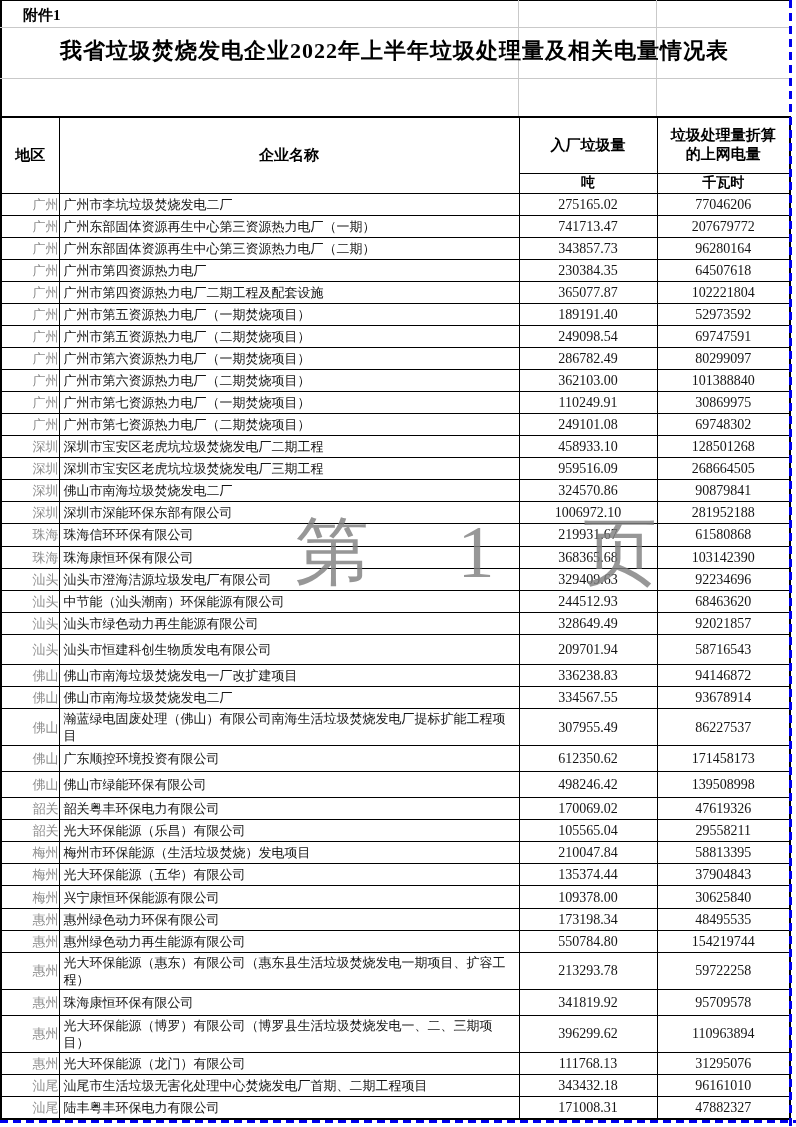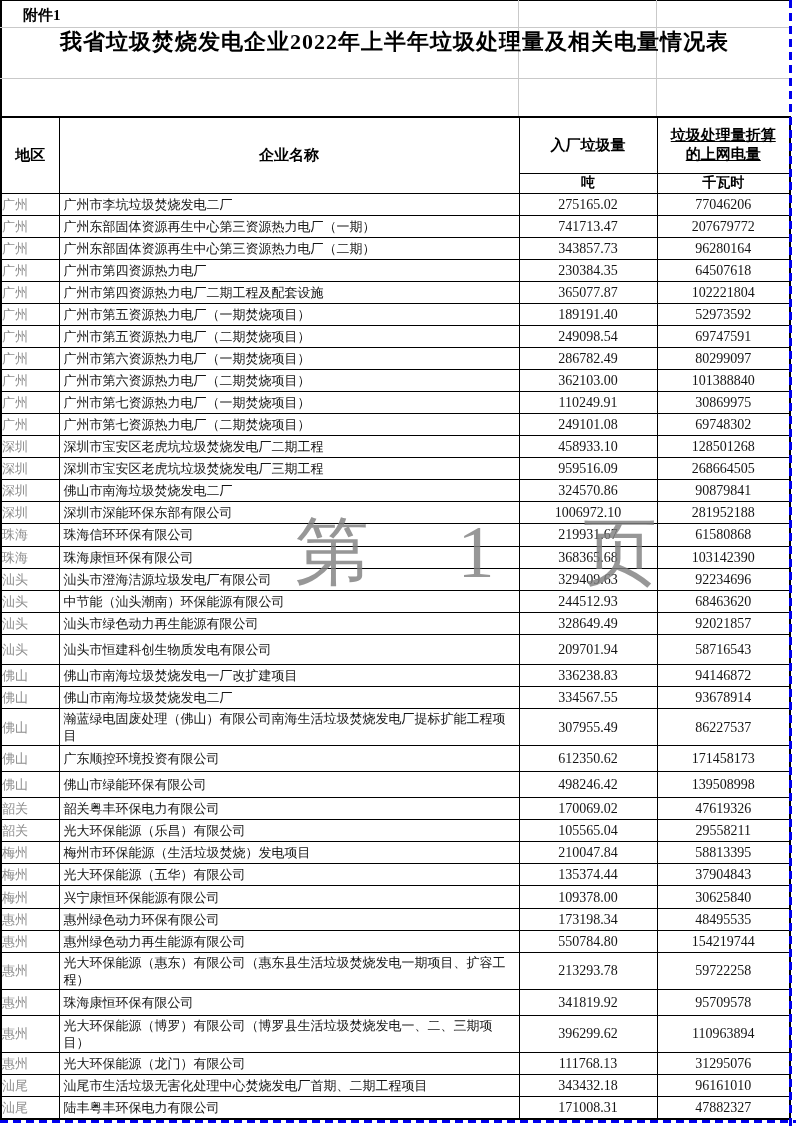--- a/index.html
+++ b/index.html
@@ -10,34 +10,34 @@
   
   .gl { position: absolute; background: #c9c9c9; }
   .gl-v1 { left: 518px; top: 0; width: 1px; height: 116px; }
   .gl-v2 { left: 656px; top: 0; width: 1px; height: 116px; }
   .gl-h1 { left: 0; top: 27px; width: 789px; height: 1px; }
   .gl-h2 { left: 0; top: 78px; width: 789px; height: 1px; }
   .edge-left { position: absolute; left: 0; top: 0; width: 2px; height: 1120px; background: #000; }
   .edge-top  { position: absolute; left: 0; top: 0; width: 789px; height: 1px; background: #000; }
 
   .attachment { position: absolute; left: 3px; top: 6px; font-size: 15px; font-weight: bold; color: #000; margin-left: 20px; }
-  .title { position: absolute; left: 0; top: 27px; width: 789px; text-align: center;
+  .title { position: absolute; left: 0; top: 36px; width: 789px; text-align: center;
            font-size: 22px; font-weight: bold; color: #000; letter-spacing: 1px; }
   .period { position: absolute; left: 3px; top: 88px; font-size: 15px; font-weight: bold; color: #000; }
 
   table.main { position: absolute; left: 0; top: 116px; width: 789px; height: 1004px;
                border-collapse: collapse; table-layout: fixed;
                border: 2px solid #000; }
   th, td { border: 1px solid #000; vertical-align: middle; overflow: hidden; }
   thead th { font-weight: bold; color: #000; text-align: center; background: #fff; }
   .hrow1 th { height: 56px; font-size: 15px; line-height: 19px; }
   .hrow2 th { height: 20px; font-size: 14px; }
-  th.c-elec { padding: 0 13px; text-decoration: underline; }
+  th.c-elec { padding: 0 13px; }
   tbody td { height: 22px; line-height: 17px; color: #141414; }
-  td.cell-region { text-align: left; font-size: 13px; color: #8c8c8c; }
+  td.cell-region { text-align: right; font-size: 13px; color: #8c8c8c; }
   td.cell-company { text-align: left; font-size: 13px; padding: 1px 4px; }
   td.cell-tonnage, td.cell-electricity { text-align: center; font-size: 14px; }
   tbody tr:nth-child(21) td { height: 30px; }
   tbody tr:nth-child(25) td, tbody tr:nth-child(26) td { height: 26px; }
   tbody tr:nth-child(35) td { height: 26px; }
 
   .watermark { position: absolute; left: 286px; top: 506px; height: 92px;
                font-size: 74px; line-height: 92px; letter-spacing: 35px; white-space: nowrap;
                color: rgba(128,128,128,0.82); pointer-events: none; z-index: 5;
                font-family: "Liberation Serif", serif; margin-left: 9px; }

